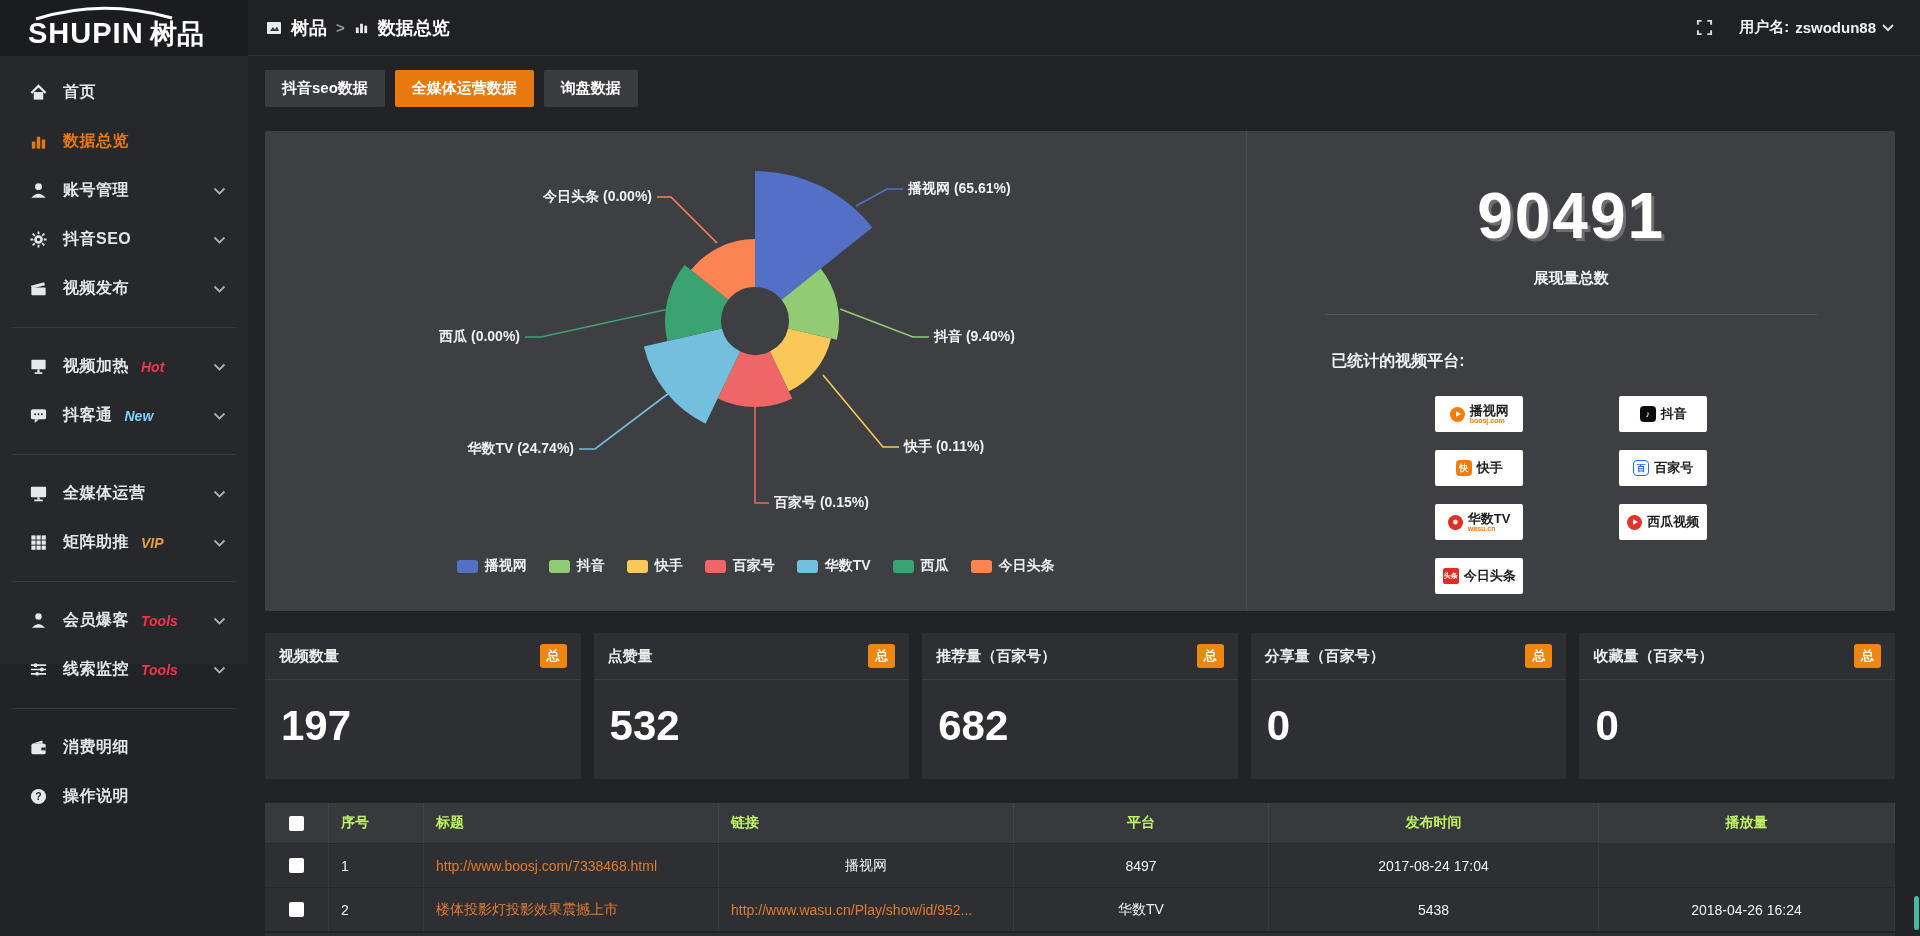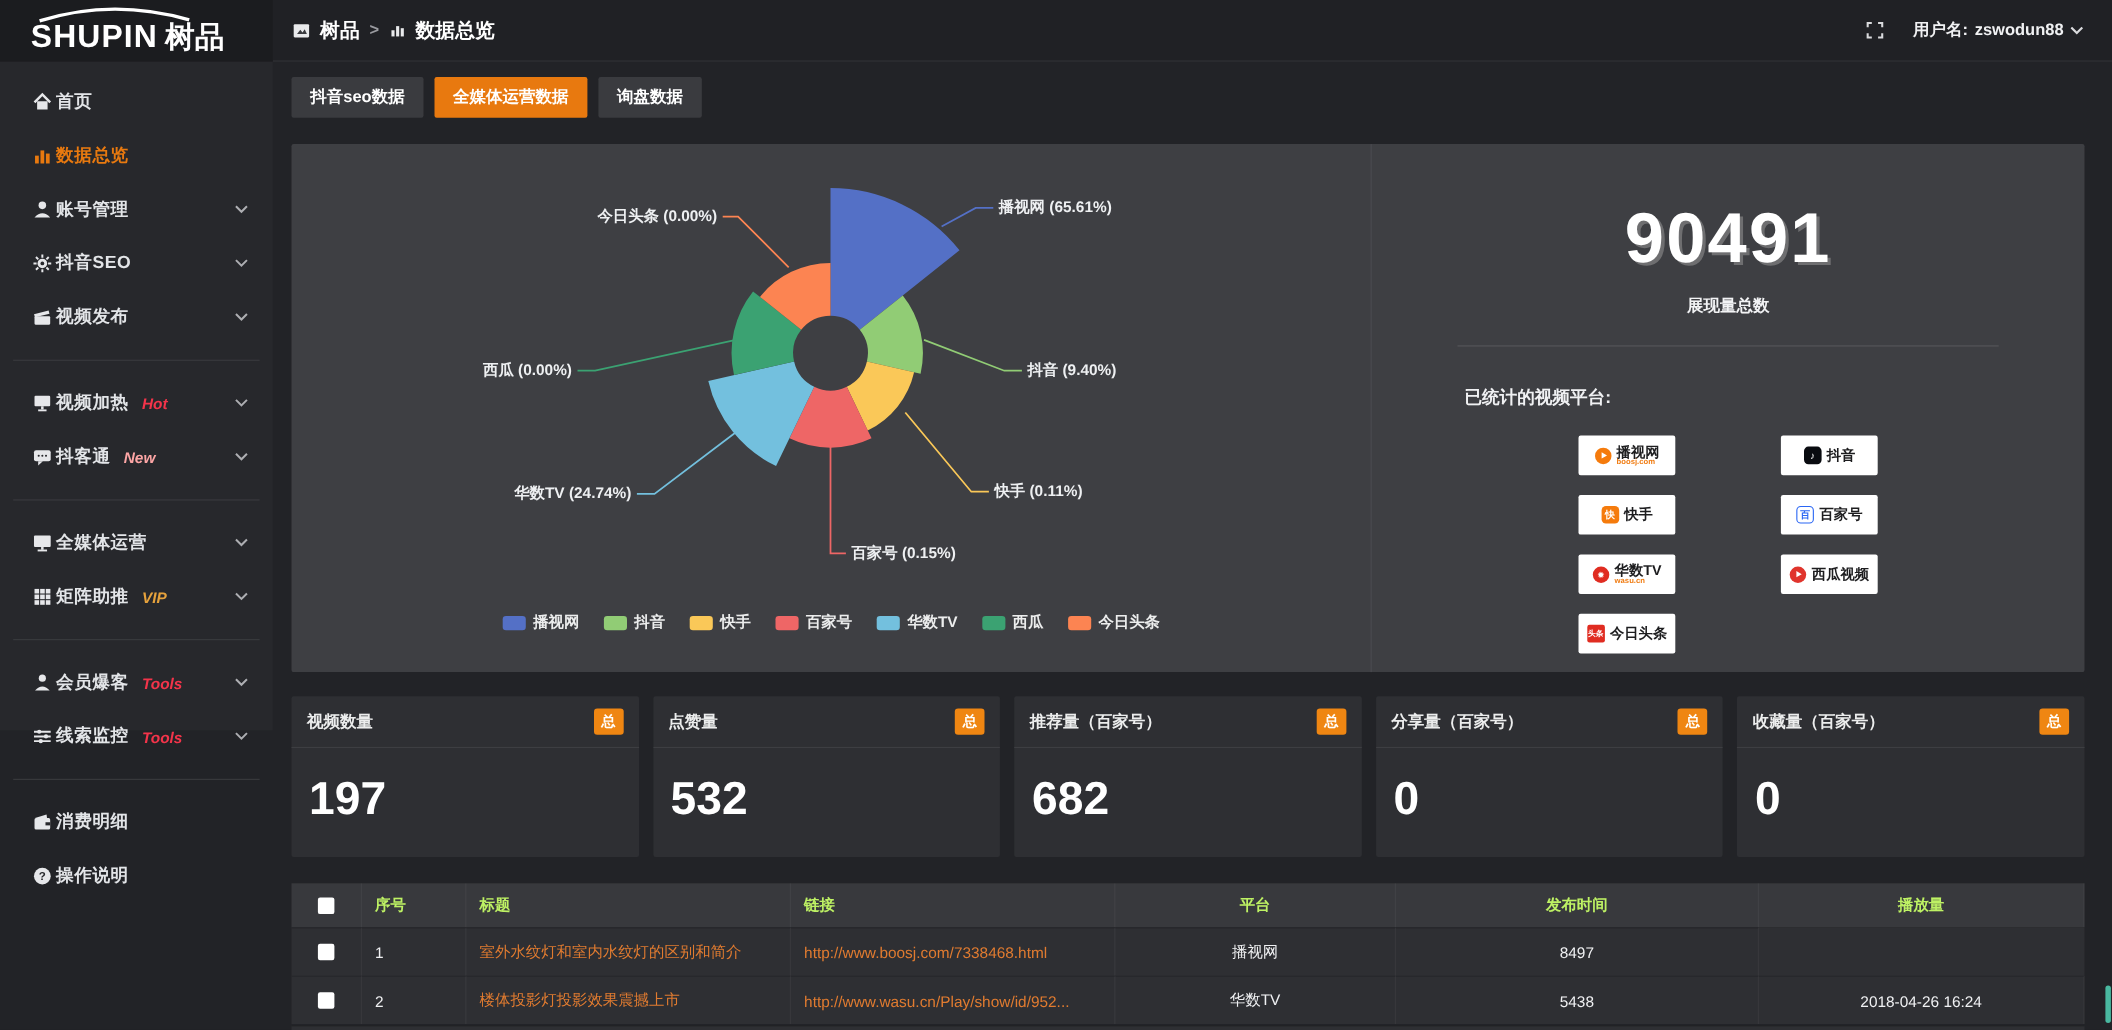--- a/index.html
+++ b/index.html
@@ -6,21 +6,21 @@
   html,body { width:1920px; height:936px; overflow:hidden; background:#222327;
               font-family:"Liberation Sans","DejaVu Sans",sans-serif; color:#e6e7ea; }
 
   
   .sidebar { position:absolute; left:0; top:0; width:248px; height:664px; background:#27282c; z-index:5; }
   .logo { height:56px; background:#1b1c1f; display:flex; align-items:center; padding-left:22px; }
   .menu { padding-top:12px; }
   .m-item { height:49px; display:flex; align-items:center; padding:0 22px 0 28px; cursor:pointer;
             font-size:16px; color:#e3e5e8; position:relative; }
   .m-item .ico { width:20px; height:20px; display:inline-flex; align-items:center; justify-content:center; }
-  .m-item .lbl { margin-left:3px; font-weight:bold; letter-spacing:.5px; }
+  .m-item .lbl { margin-left:15px; font-weight:bold; letter-spacing:.5px; }
   .m-item .tag { margin-left:12px; font-size:14px; font-weight:bold; font-style:italic; }
   .m-item .chev { margin-left:auto; opacity:.8; }
   .m-item.active .lbl { color:#e8790f; }
   .m-divider { border-top:1px solid #3a3b3f; margin:14px 12px; }
 
   
   .topbar { position:absolute; left:248px; top:0; width:1672px; height:56px; background:#202125;
             border-bottom:1px solid #333438; display:flex; align-items:center; padding:0 26px 0 18px; }
   .crumb { display:flex; align-items:center; gap:9px; font-size:18px; font-weight:bold; color:#fff; }
   .crumb .sep { color:#9a9ba0; font-size:15px; font-weight:bold; }
@@ -178,21 +178,21 @@
         <span class="ico">
           <svg width="19" height="19" viewBox="0 0 20 20">
             <rect x="2" y="3.5" width="16" height="10.5" rx="2" fill="#e6e7ea"></rect>
             <path d="M6 14 L6 18 L10.5 14 Z" fill="#e6e7ea"></path>
             <circle cx="6.5" cy="8.7" r="1" fill="#27282c"></circle>
             <circle cx="10" cy="8.7" r="1" fill="#27282c"></circle>
             <circle cx="13.5" cy="8.7" r="1" fill="#27282c"></circle>
           </svg>
         </span>
         <span class="lbl">抖客通</span>
-        <span class="tag" style="color:#fca5a5">New</span>
+        <span class="tag" style="color:#7dd3fc">New</span>
         <span class="chev"><svg width="13" height="9" viewBox="0 0 13 9">
             <path d="M1.5 1.5 L6.5 6.5 L11.5 1.5" fill="none" stroke="#cfd0d4" stroke-width="1.8"></path>
           </svg></span>
       </div>
       <div class="m-divider"></div>
       <div class="m-item">
         <span class="ico">
           <svg width="19" height="19" viewBox="0 0 20 20">
             <rect x="2" y="3" width="16" height="11" rx="1" fill="#e6e7ea"></rect>
             <rect x="8.8" y="14" width="2.4" height="2.6" fill="#e6e7ea"></rect>
@@ -477,24 +477,24 @@
         <div class="t-c c-center">平台</div>
         <div class="t-c c-center">发布时间</div>
         <div class="t-c c-center">播放量</div>
       </div>
     <div class="t-body">
         <div class="t-row">
           <div class="t-c c-center">
             <span class="cbx"></span>
           </div>
           <div class="t-c">1</div>
-          <div class="t-c c-orange">室外水纹灯和室内水纹灯的区别和简介</div>
           <div class="t-c c-orange">http://www.boosj.com/7338468.html</div>
           <div class="t-c c-center">播视网</div>
           <div class="t-c c-center">8497</div>
+          <div class="t-c c-center">2017-08-24 17:04</div>
         </div>
         <div class="t-row">
           <div class="t-c c-center">
             <span class="cbx"></span>
           </div>
           <div class="t-c">2</div>
           <div class="t-c c-orange">楼体投影灯投影效果震撼上市</div>
           <div class="t-c c-orange">http://www.wasu.cn/Play/show/id/952...</div>
           <div class="t-c c-center">华数TV</div>
           <div class="t-c c-center">5438</div>

